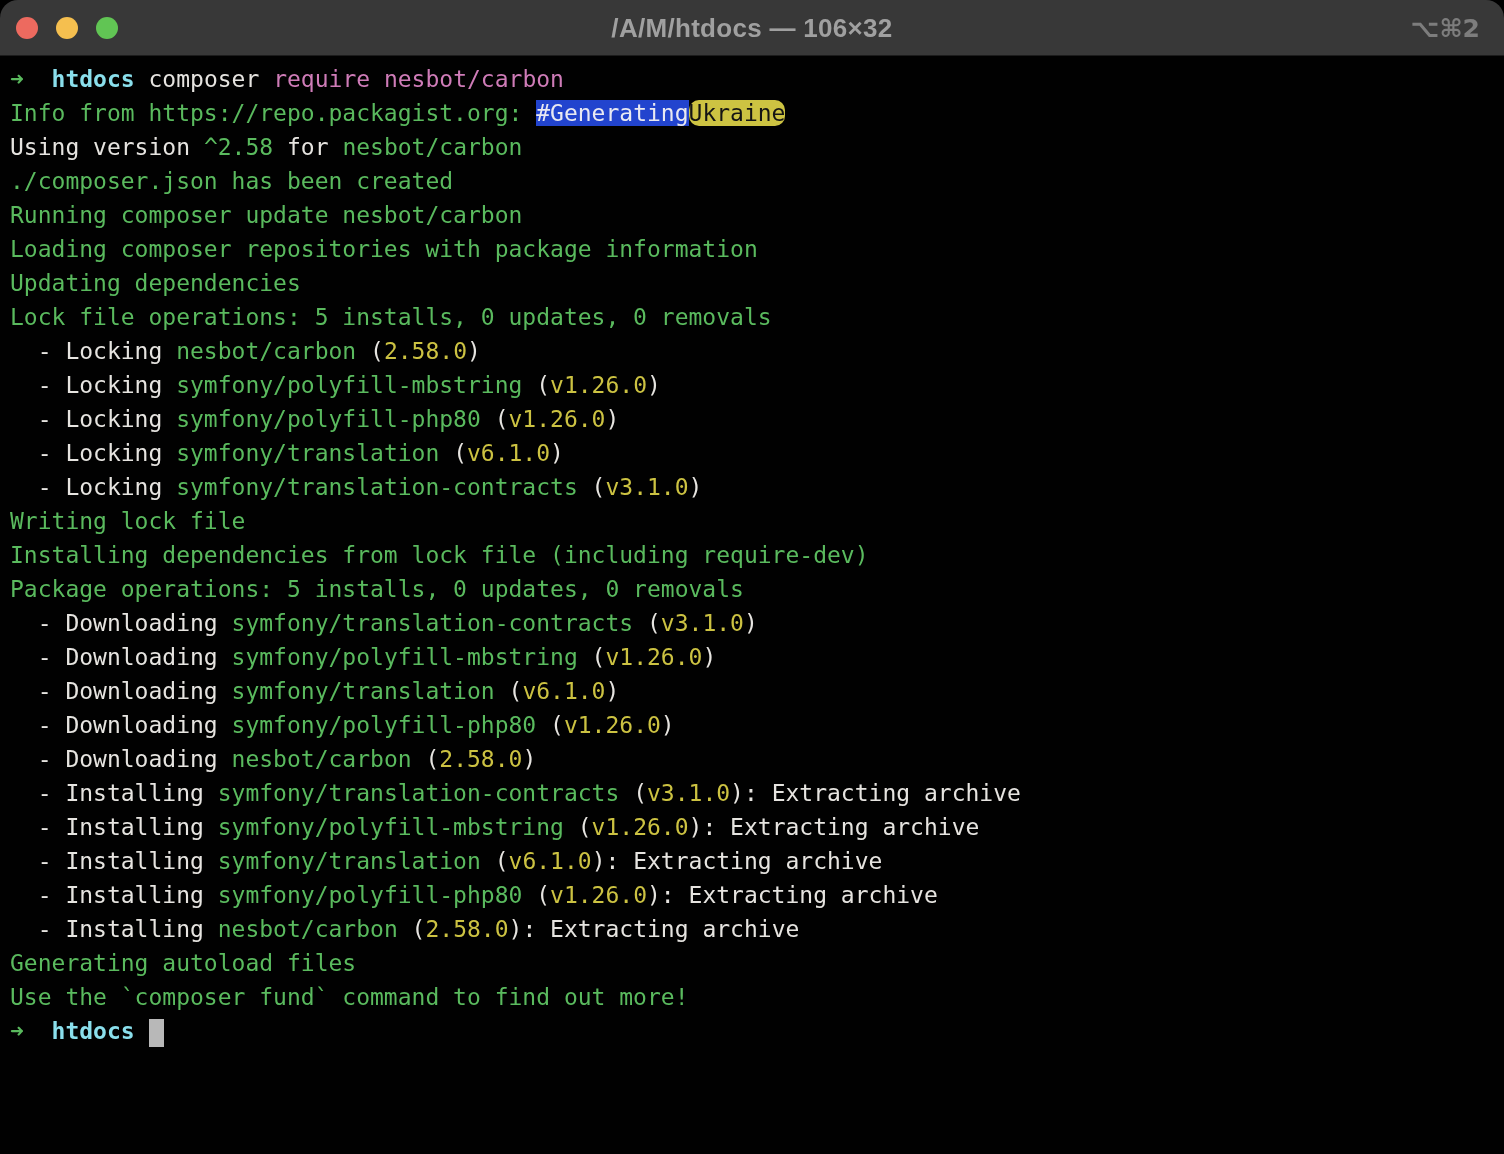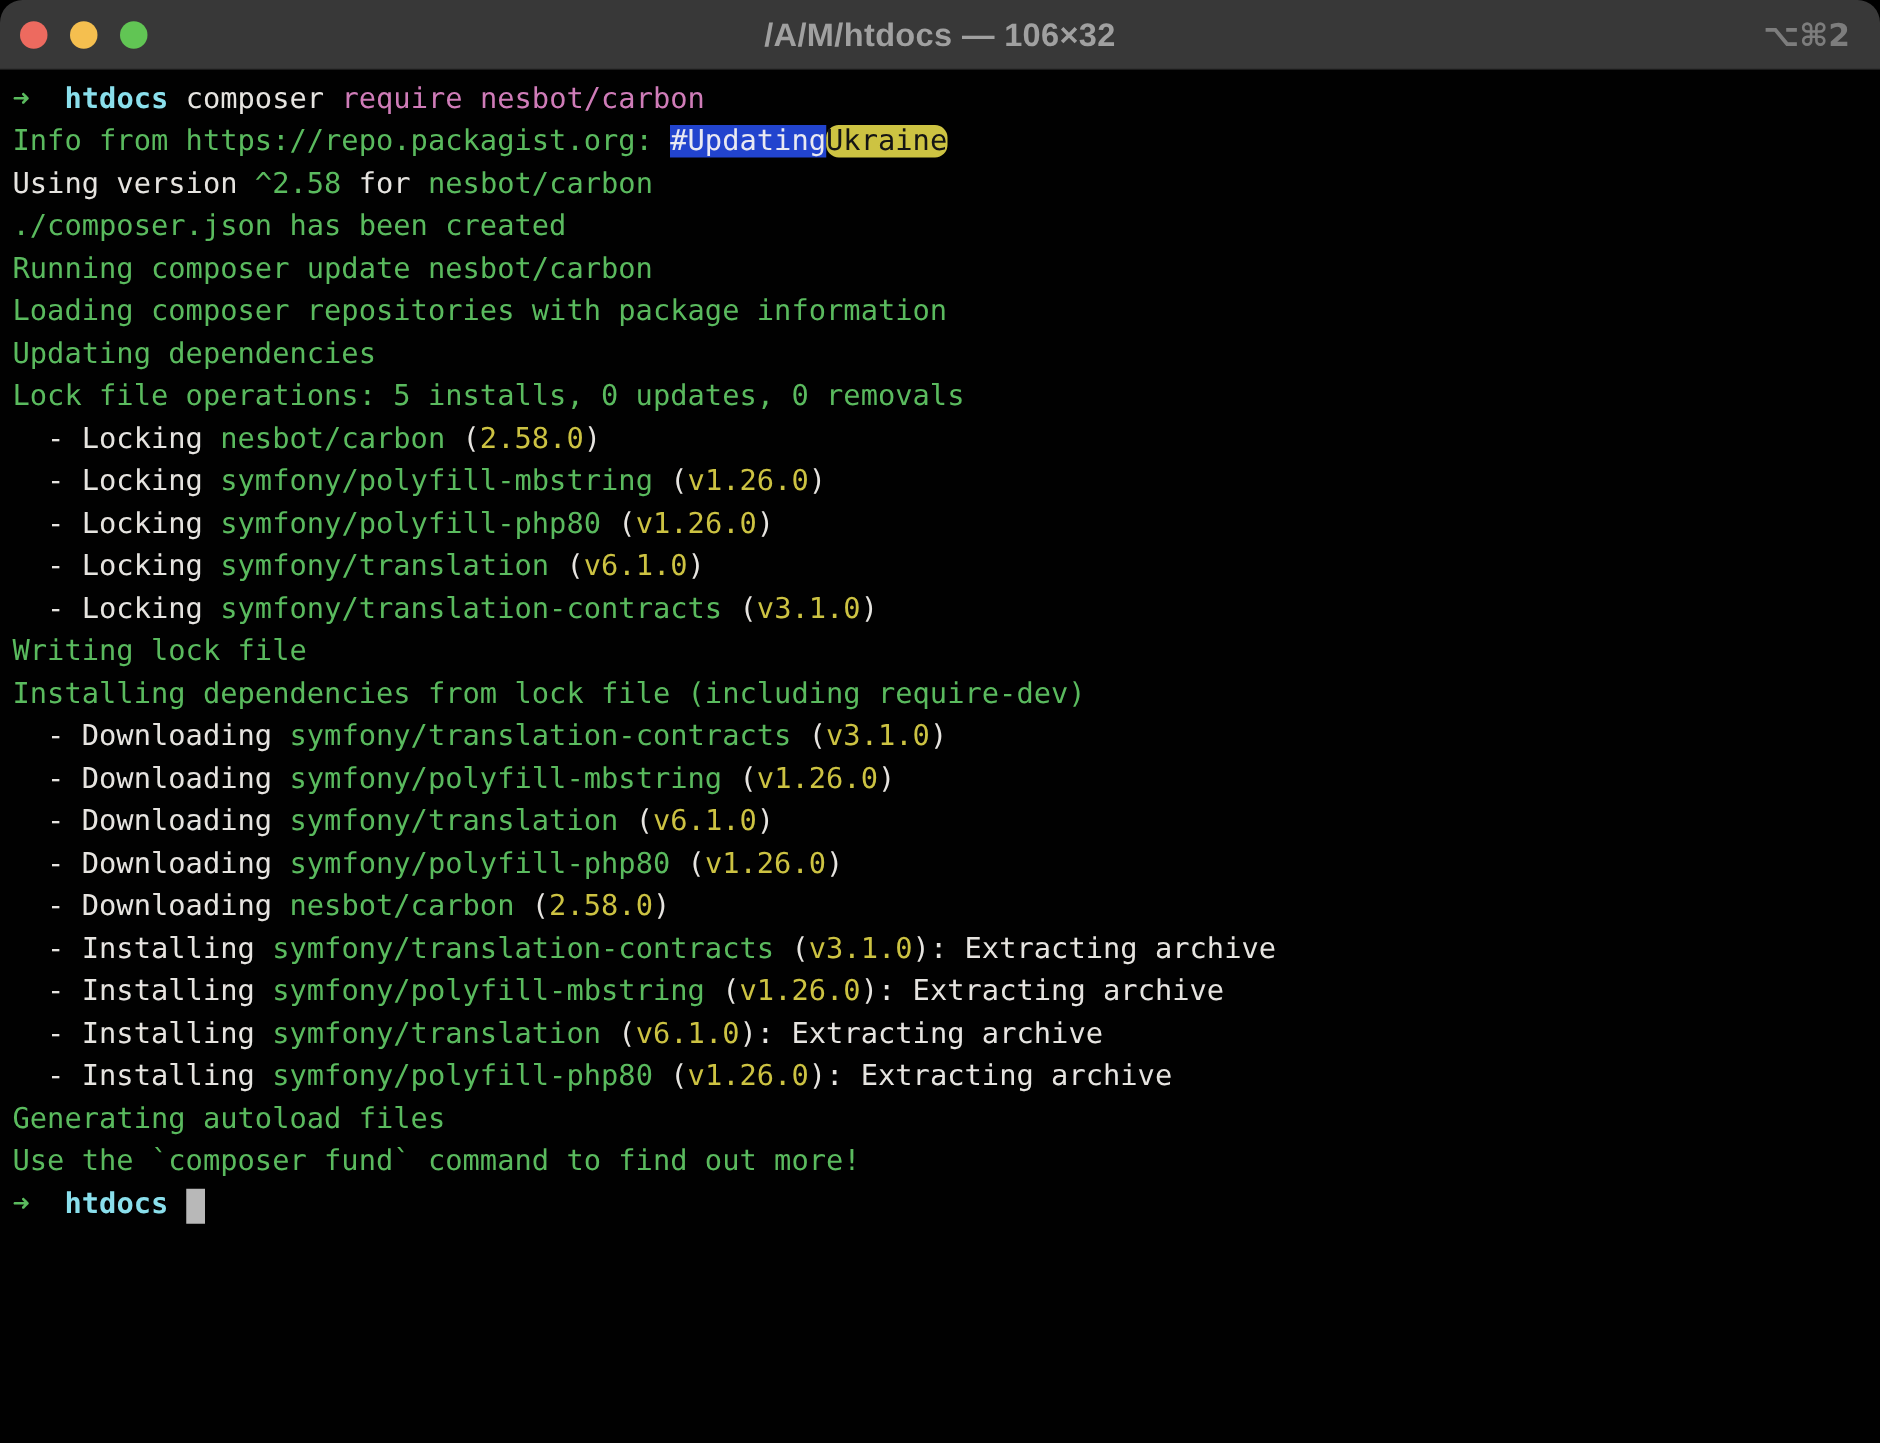--- a/index.html
+++ b/index.html
@@ -72,40 +72,42 @@
     <div class="traffic">
       <span class="tl red"></span>
       <span class="tl yellow"></span>
       <span class="tl green"></span>
     </div>
     <div class="title">/A/M/htdocs — 106×32</div>
     <div class="shortcut">⌥⌘2</div>
   </div>
   <div class="terminal">
       <div class="line"><span class="seg-arrow">➜</span><span class="seg-w">  </span><span class="seg-c">htdocs</span><span class="seg-w"> composer </span><span class="seg-p">require nesbot/carbon</span></div>
-      <div class="line"><span class="seg-g">Info from https://repo.packagist.org: </span><span class="seg-hb">#Updating</span><span class="seg-hy">Ukraine</span></div>
+      <div class="line"><span class="seg-g">Info from https://repo.packagist.org: </span><span class="seg-hb">#Generating</span><span class="seg-hy">Ukraine</span></div>
       <div class="line"><span class="seg-w">Using version </span><span class="seg-g">^2.58</span><span class="seg-w"> for </span><span class="seg-g">nesbot/carbon</span></div>
       <div class="line"><span class="seg-g">./composer.json has been created</span></div>
       <div class="line"><span class="seg-g">Running composer update nesbot/carbon</span></div>
       <div class="line"><span class="seg-g">Loading composer repositories with package information</span></div>
       <div class="line"><span class="seg-g">Updating dependencies</span></div>
       <div class="line"><span class="seg-g">Lock file operations: 5 installs, 0 updates, 0 removals</span></div>
       <div class="line"><span class="seg-w">  - Locking </span><span class="seg-g">nesbot/carbon</span><span class="seg-w"> (</span><span class="seg-y">2.58.0</span><span class="seg-w">)</span></div>
       <div class="line"><span class="seg-w">  - Locking </span><span class="seg-g">symfony/polyfill-mbstring</span><span class="seg-w"> (</span><span class="seg-y">v1.26.0</span><span class="seg-w">)</span></div>
       <div class="line"><span class="seg-w">  - Locking </span><span class="seg-g">symfony/polyfill-php80</span><span class="seg-w"> (</span><span class="seg-y">v1.26.0</span><span class="seg-w">)</span></div>
       <div class="line"><span class="seg-w">  - Locking </span><span class="seg-g">symfony/translation</span><span class="seg-w"> (</span><span class="seg-y">v6.1.0</span><span class="seg-w">)</span></div>
       <div class="line"><span class="seg-w">  - Locking </span><span class="seg-g">symfony/translation-contracts</span><span class="seg-w"> (</span><span class="seg-y">v3.1.0</span><span class="seg-w">)</span></div>
       <div class="line"><span class="seg-g">Writing lock file</span></div>
       <div class="line"><span class="seg-g">Installing dependencies from lock file (including require-dev)</span></div>
+      <div class="line"><span class="seg-g">Package operations: 5 installs, 0 updates, 0 removals</span></div>
       <div class="line"><span class="seg-w">  - Downloading </span><span class="seg-g">symfony/translation-contracts</span><span class="seg-w"> (</span><span class="seg-y">v3.1.0</span><span class="seg-w">)</span></div>
       <div class="line"><span class="seg-w">  - Downloading </span><span class="seg-g">symfony/polyfill-mbstring</span><span class="seg-w"> (</span><span class="seg-y">v1.26.0</span><span class="seg-w">)</span></div>
       <div class="line"><span class="seg-w">  - Downloading </span><span class="seg-g">symfony/translation</span><span class="seg-w"> (</span><span class="seg-y">v6.1.0</span><span class="seg-w">)</span></div>
       <div class="line"><span class="seg-w">  - Downloading </span><span class="seg-g">symfony/polyfill-php80</span><span class="seg-w"> (</span><span class="seg-y">v1.26.0</span><span class="seg-w">)</span></div>
       <div class="line"><span class="seg-w">  - Downloading </span><span class="seg-g">nesbot/carbon</span><span class="seg-w"> (</span><span class="seg-y">2.58.0</span><span class="seg-w">)</span></div>
       <div class="line"><span class="seg-w">  - Installing </span><span class="seg-g">symfony/translation-contracts</span><span class="seg-w"> (</span><span class="seg-y">v3.1.0</span><span class="seg-w">): Extracting archive</span></div>
       <div class="line"><span class="seg-w">  - Installing </span><span class="seg-g">symfony/polyfill-mbstring</span><span class="seg-w"> (</span><span class="seg-y">v1.26.0</span><span class="seg-w">): Extracting archive</span></div>
       <div class="line"><span class="seg-w">  - Installing </span><span class="seg-g">symfony/translation</span><span class="seg-w"> (</span><span class="seg-y">v6.1.0</span><span class="seg-w">): Extracting archive</span></div>
       <div class="line"><span class="seg-w">  - Installing </span><span class="seg-g">symfony/polyfill-php80</span><span class="seg-w"> (</span><span class="seg-y">v1.26.0</span><span class="seg-w">): Extracting archive</span></div>
+      <div class="line"><span class="seg-w">  - Installing </span><span class="seg-g">nesbot/carbon</span><span class="seg-w"> (</span><span class="seg-y">2.58.0</span><span class="seg-w">): Extracting archive</span></div>
       <div class="line"><span class="seg-g">Generating autoload files</span></div>
       <div class="line"><span class="seg-g">Use the `composer fund` command to find out more!</span></div>
       <div class="line"><span class="seg-arrow">➜</span><span class="seg-w">  </span><span class="seg-c">htdocs</span><span class="seg-w"> </span><span class="seg-cursor"></span></div>
     </div>
 </div>
 
 </body></html>

